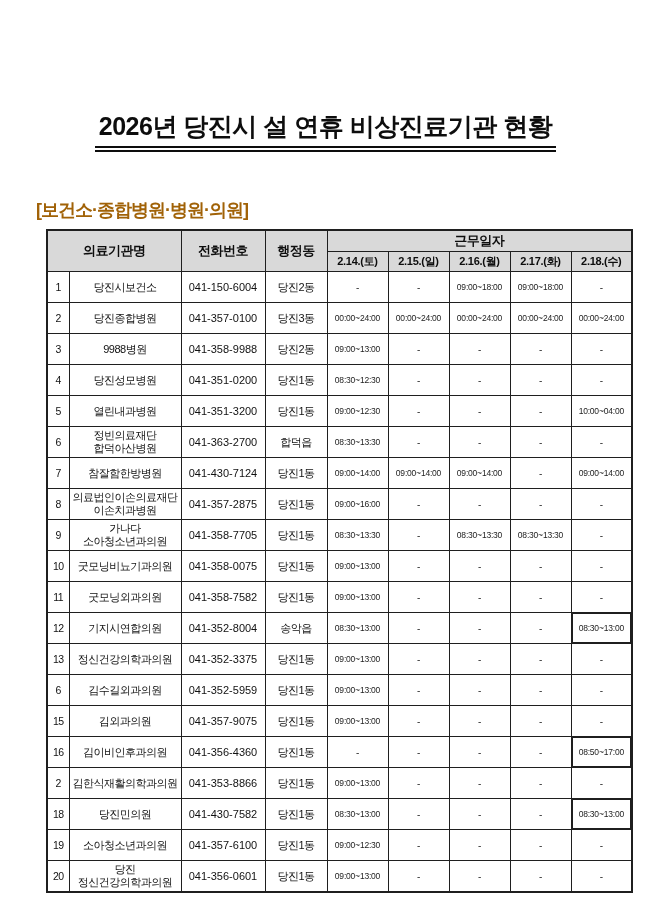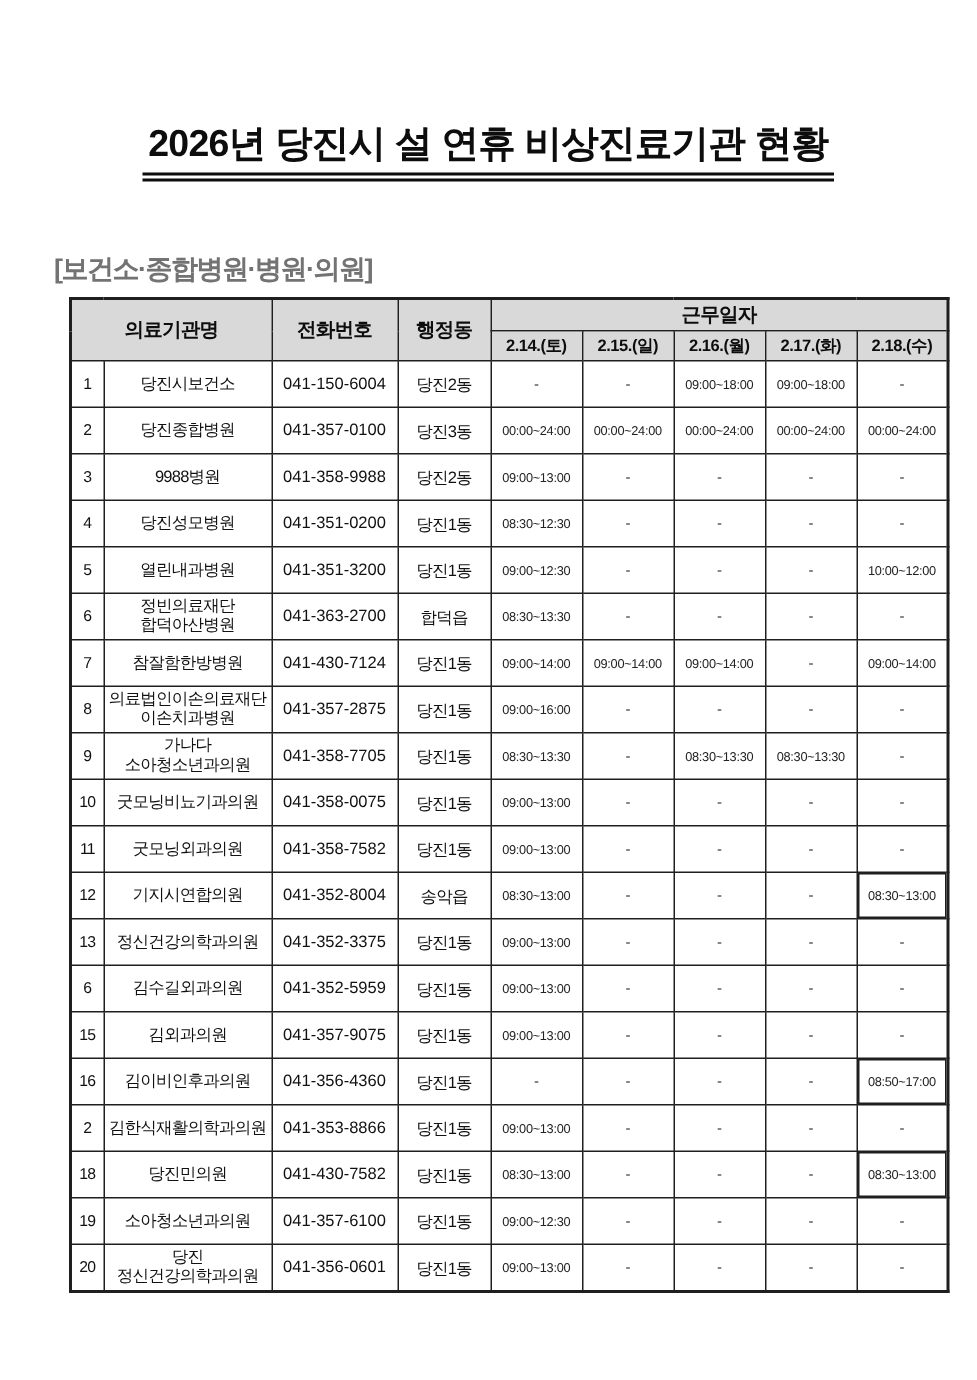--- a/index.html
+++ b/index.html
@@ -9,39 +9,39 @@
   }
   html,body{margin:0;padding:0;}
   body{
     width:651px;height:920px;
     background:#ffffff;
     font-family:"Liberation Sans","DejaVu Sans",sans-serif;
     color:var(--ink);
     overflow:hidden;
   }
   .title-wrap{
-    padding-top:79px;
+    padding-top:110px;
     text-align:center;
   }
   .doc-title{
     display:inline-block;
     font-size:25px;
     font-weight:900;
     letter-spacing:-0.5px;
     color:#0d0d0d;
     border-bottom:6px double #0d0d0d;
     padding:0 4px 3px 4px;
     margin:0;
   }
   .section-label{
     margin:46px 0 0 36px;
     font-size:18px;
     font-weight:900;
     letter-spacing:-1px;
-    color:#737373;
+    color:#a16207;
   }
   table.med{
     margin:7px 0 0 46px;
     border-collapse:collapse;
     table-layout:fixed;
     width:585px;
     border:2px solid var(--border);
   }
   table.med th, table.med td{
     border:1px solid var(--border);
@@ -149,21 +149,21 @@
       </tr>
       <tr>
         <td class="c-num">5</td>
         <td class="c-name">열린내과병원</td>
         <td class="c-phone">041-351-3200</td>
         <td class="c-dong">당진1동</td>
         <td class="c-hour">09:00~12:30</td>
         <td class="c-hour dash">-</td>
         <td class="c-hour dash">-</td>
         <td class="c-hour dash">-</td>
-        <td class="c-hour">10:00~12:00</td>
+        <td class="c-hour">10:00~04:00</td>
       </tr>
       <tr>
         <td class="c-num">6</td>
         <td class="c-name">정빈의료재단
 합덕아산병원</td>
         <td class="c-phone">041-363-2700</td>
         <td class="c-dong">합덕읍</td>
         <td class="c-hour">08:30~13:30</td>
         <td class="c-hour dash">-</td>
         <td class="c-hour dash">-</td>

